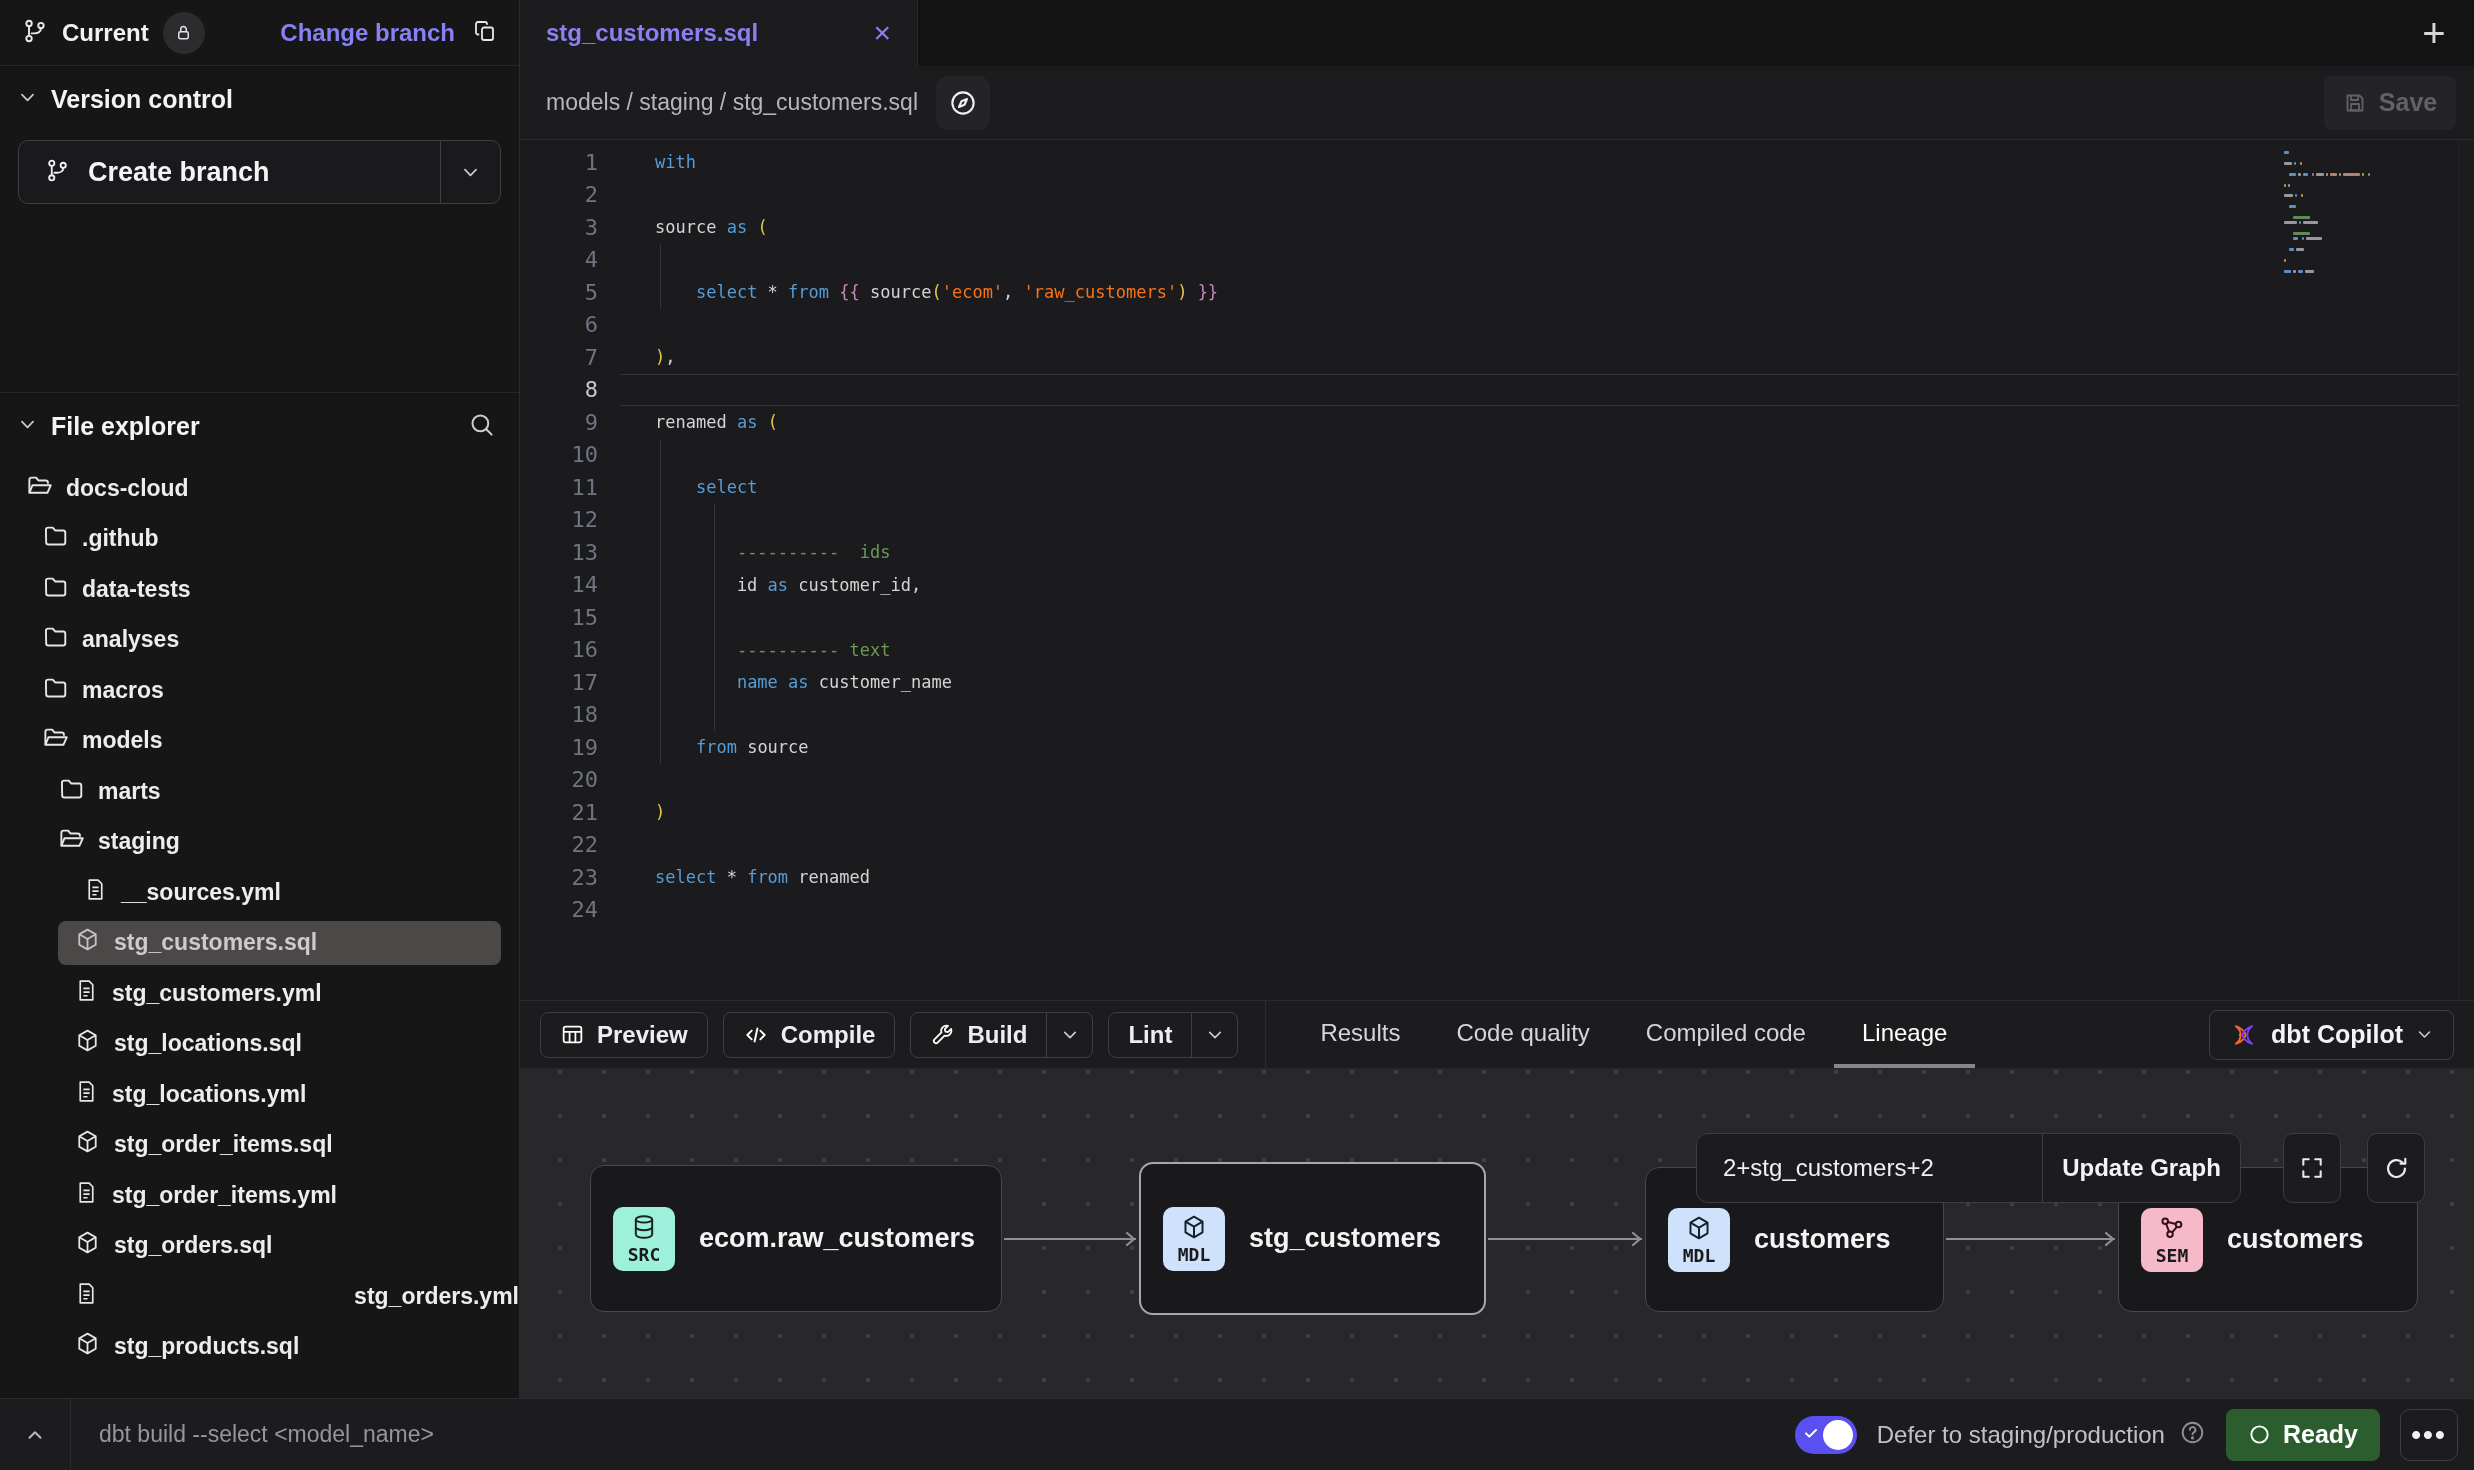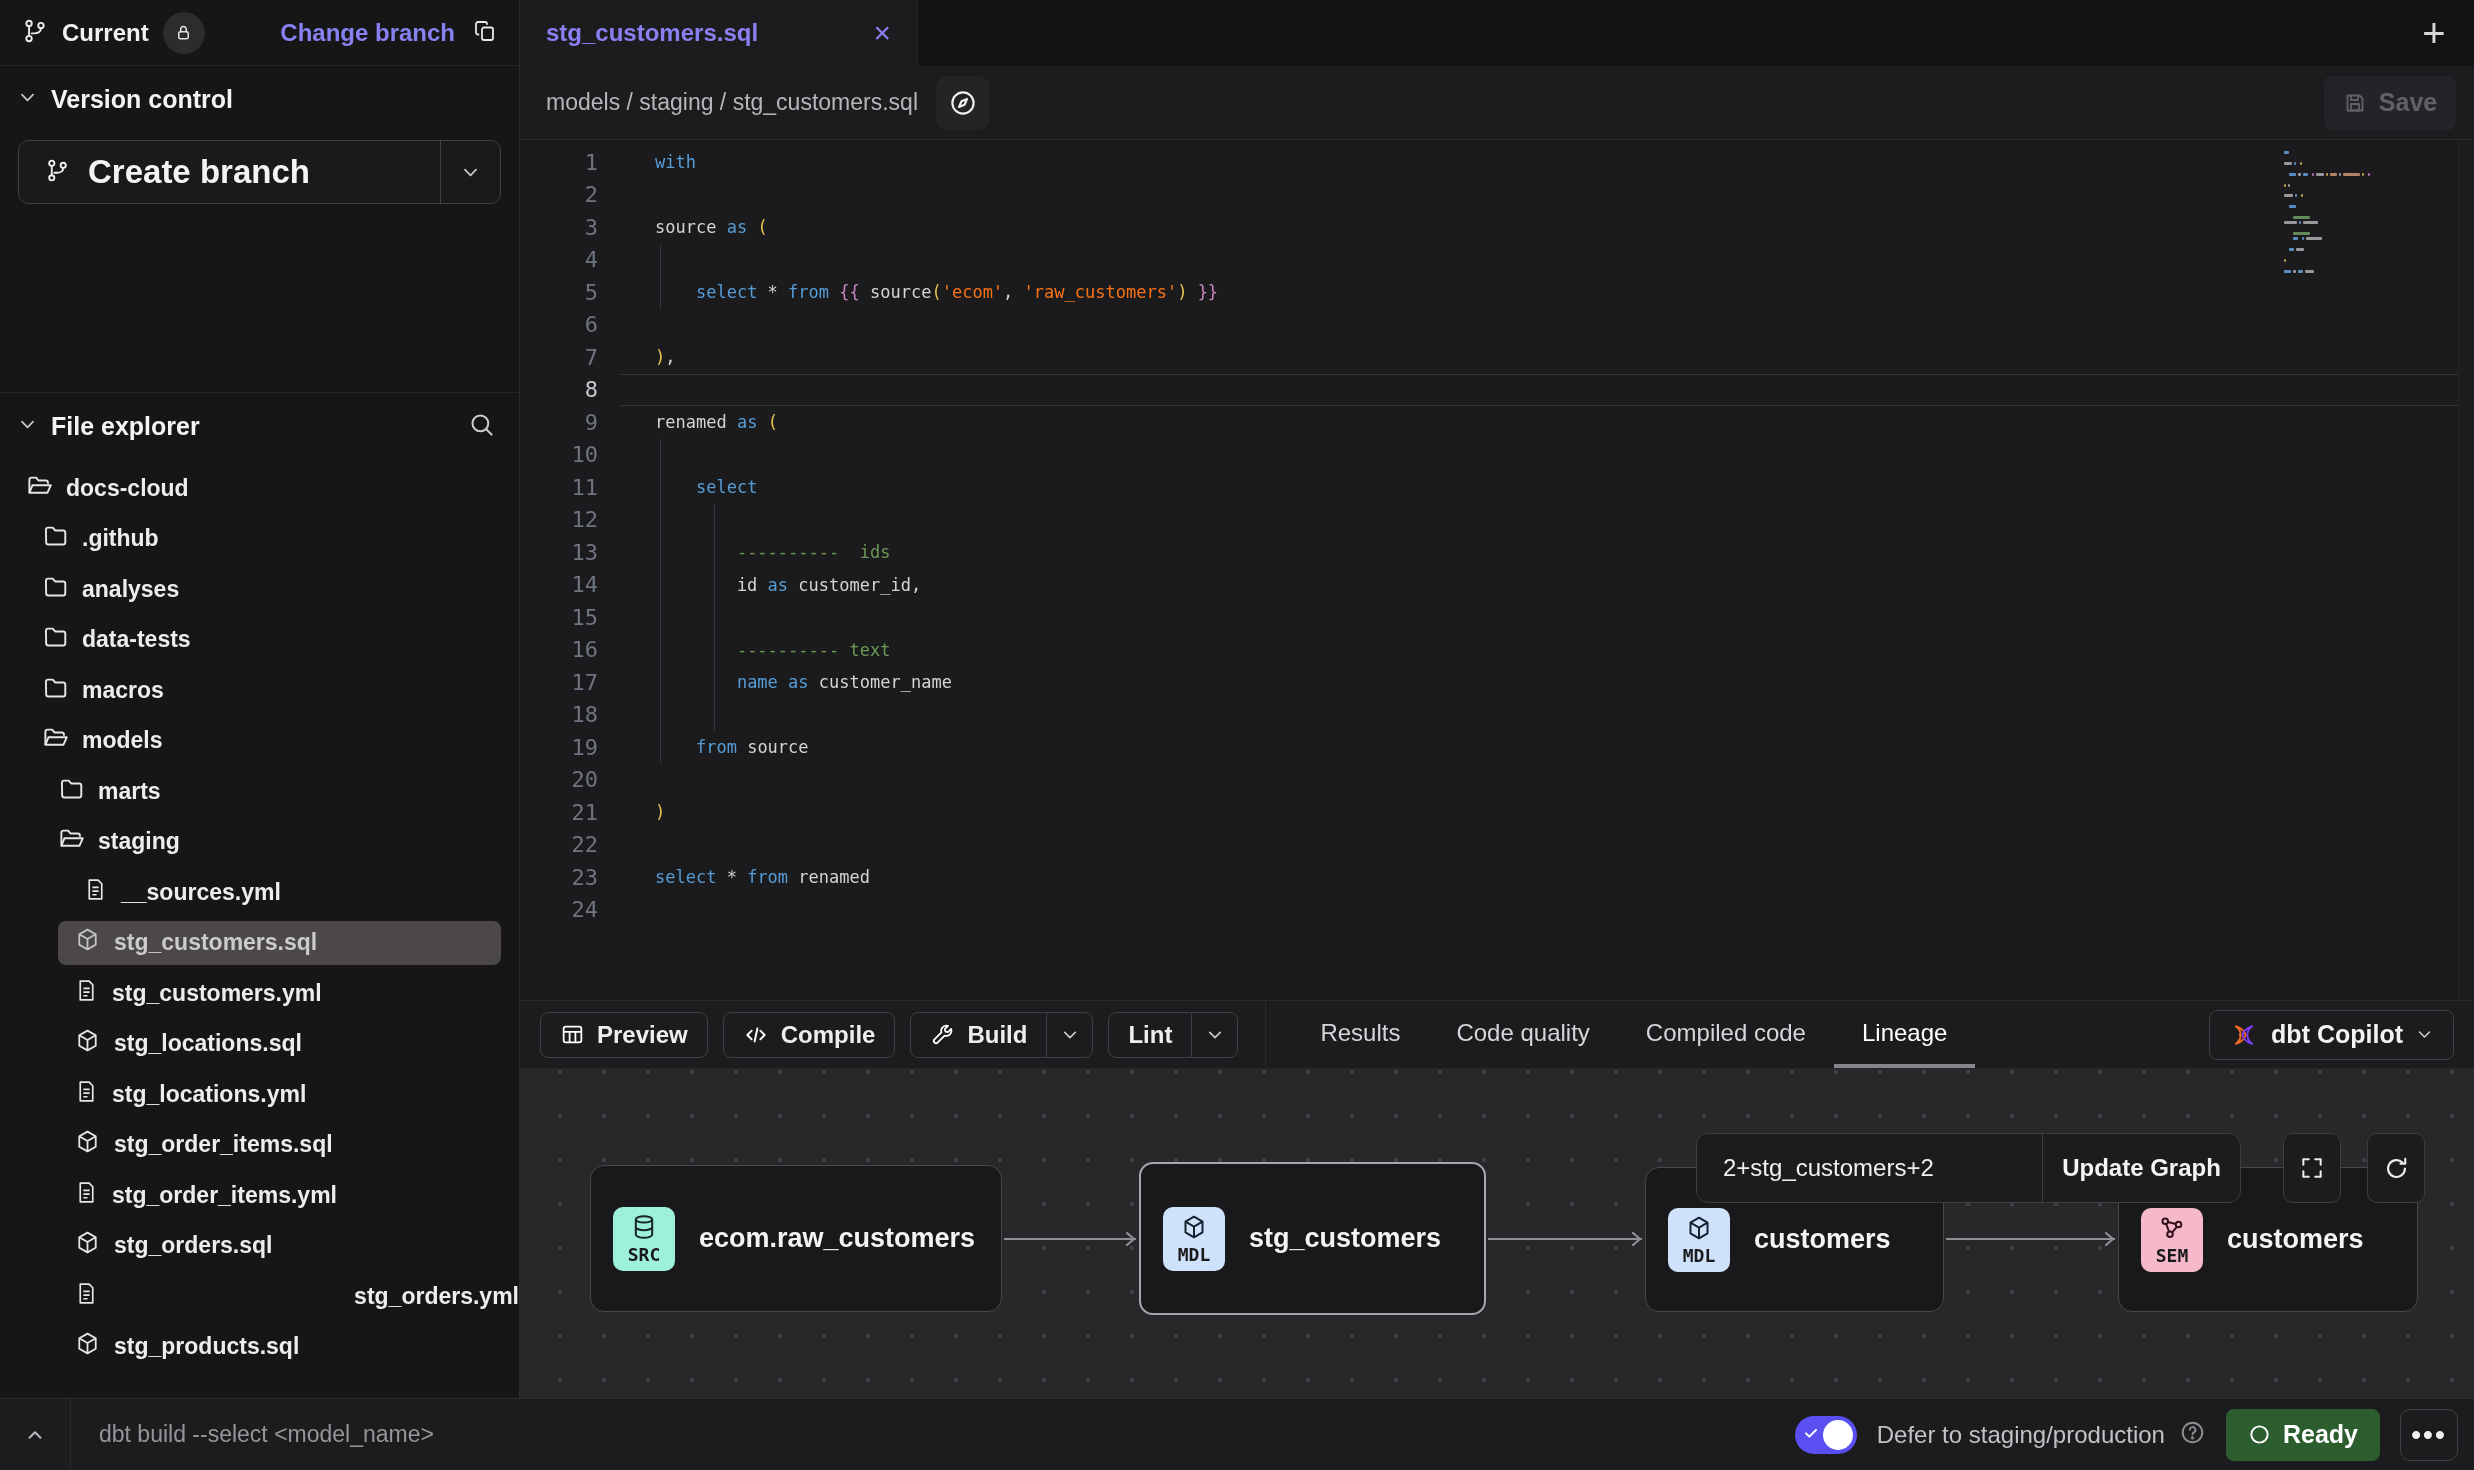--- a/index.html
+++ b/index.html
@@ -15,21 +15,21 @@
   .current-label { font-size:24px; font-weight:600; color:#f2f2f4; }
   .lock-pill { width:42px; height:42px; border-radius:50%; background:#2c2c2f; display:flex; align-items:center; justify-content:center; color:#e2e2e4; }
   .sb-top-right { margin-left:auto; display:flex; align-items:center; gap:18px; }
   .change-branch { color:#8781f2; font-size:24px; font-weight:700; cursor:pointer; }
   .vc-header, .fe-header { height:66px; flex:none; display:flex; align-items:center; gap:14px; padding:0 24px 0 18px; }
   .sec-title { font-size:25px; font-weight:700; color:#f4f4f6; }
   .chev { color:#c9c9cd; }
   .cb-wrap { margin:8px 18px 0 18px; flex:none; }
   .create-branch { height:64px; border:1px solid #3f3f44; background:#1a1a1c; border-radius:10px; display:flex; align-items:stretch; overflow:hidden; }
   .cb-main { flex:1; display:flex; align-items:center; gap:18px; padding-left:26px; cursor:pointer; }
-  .cb-label { font-size:33px; font-weight:700; color:#f4f4f6; }
+  .cb-label { font-size:27px; font-weight:700; color:#f4f4f6; }
   .cb-chev { width:60px; border-left:1px solid #3f3f44; display:flex; align-items:center; justify-content:center; cursor:pointer; color:#c9c9cd; }
   .vc-spacer { height:188px; flex:none; }
   .sb-div { height:1px; background:#262629; flex:none; }
   .fe-header .search { margin-left:auto; color:#cdcdd1; }
   .file-tree { flex:1; overflow:hidden; padding-top:4px; }
   .tree-item { height:50.5px; display:flex; align-items:center; gap:13px; position:relative; font-size:23px; font-weight:600; color:#ededef; cursor:pointer; }
   .tree-item .ticon { position:relative; z-index:1; color:#e6e6e8; flex:none; }
   .tree-item .tlabel { position:relative; z-index:1; white-space:nowrap; }
   .tree-item.selected::before { content:""; position:absolute; left:calc(var(--ind) - 16px); right:18px; top:3px; bottom:3px; background:#4b4847; border-radius:8px; }
   .tree-item.selected .tlabel { color:#cbcbcd; }
@@ -200,27 +200,27 @@
           <div class="tree-item" style="padding-left: 42px; --ind: 42px;">
             <span class="ticon"><svg width="27" height="27" viewBox="0 0 24 24" fill="none" stroke="currentColor" stroke-width="1.7" stroke-linejoin="round">
                 <path d="M3.5 7a2 2 0 0 1 2-2h4l2.2 2.5h7a2 2 0 0 1 2 2V18a2 2 0 0 1-2 2h-13a2 2 0 0 1-2-2z"></path>
               </svg></span>
             <span class="tlabel">.github</span>
           </div>
           <div class="tree-item" style="padding-left: 42px; --ind: 42px;">
             <span class="ticon"><svg width="27" height="27" viewBox="0 0 24 24" fill="none" stroke="currentColor" stroke-width="1.7" stroke-linejoin="round">
                 <path d="M3.5 7a2 2 0 0 1 2-2h4l2.2 2.5h7a2 2 0 0 1 2 2V18a2 2 0 0 1-2 2h-13a2 2 0 0 1-2-2z"></path>
               </svg></span>
-            <span class="tlabel">analyses</span>
+            <span class="tlabel">data-tests</span>
           </div>
           <div class="tree-item" style="padding-left: 42px; --ind: 42px;">
             <span class="ticon"><svg width="27" height="27" viewBox="0 0 24 24" fill="none" stroke="currentColor" stroke-width="1.7" stroke-linejoin="round">
                 <path d="M3.5 7a2 2 0 0 1 2-2h4l2.2 2.5h7a2 2 0 0 1 2 2V18a2 2 0 0 1-2 2h-13a2 2 0 0 1-2-2z"></path>
               </svg></span>
-            <span class="tlabel">data-tests</span>
+            <span class="tlabel">analyses</span>
           </div>
           <div class="tree-item" style="padding-left: 42px; --ind: 42px;">
             <span class="ticon"><svg width="27" height="27" viewBox="0 0 24 24" fill="none" stroke="currentColor" stroke-width="1.7" stroke-linejoin="round">
                 <path d="M3.5 7a2 2 0 0 1 2-2h4l2.2 2.5h7a2 2 0 0 1 2 2V18a2 2 0 0 1-2 2h-13a2 2 0 0 1-2-2z"></path>
               </svg></span>
             <span class="tlabel">macros</span>
           </div>
           <div class="tree-item" style="padding-left: 42px; --ind: 42px;">
             <span class="ticon"><svg width="27" height="27" viewBox="0 0 24 24" fill="none" stroke="currentColor" stroke-width="1.7" stroke-linejoin="round">
                 <path d="M3 18.5V7a2 2 0 0 1 2-2h4l2 2.5h6.5a2 2 0 0 1 2 2v1"></path>

